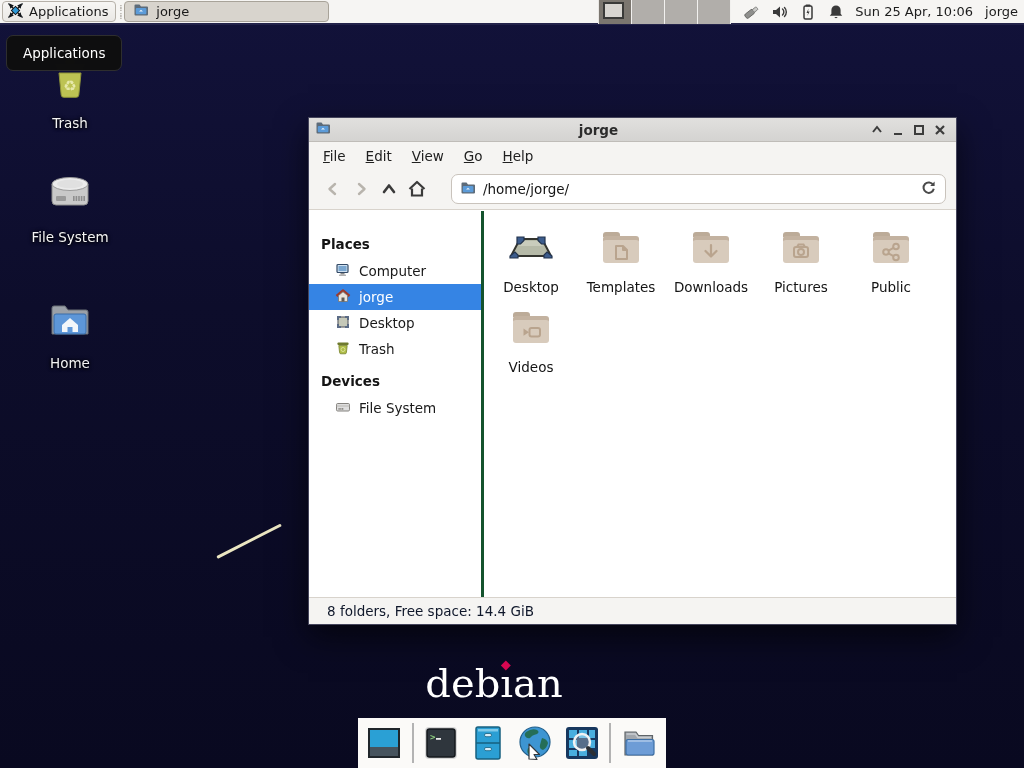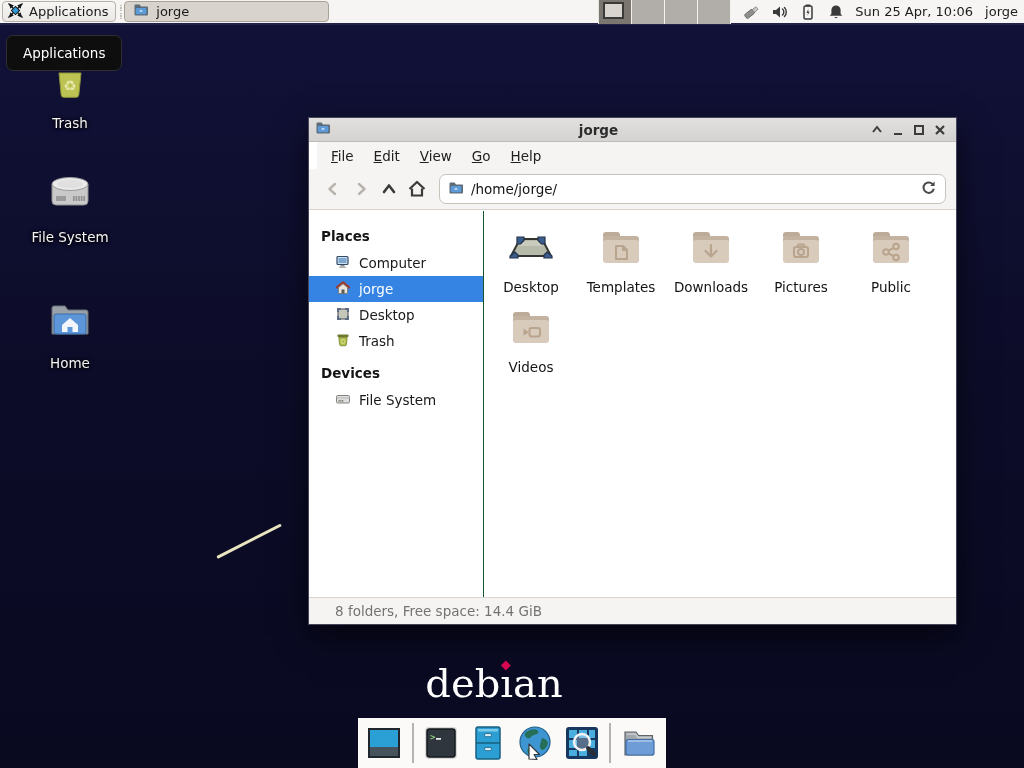--- a/index.html
+++ b/index.html
@@ -43,40 +43,40 @@
   .stray-line { position:absolute; left:217px; top:556px; width:72px; height:3px;
     background:#ebe6c2; border-radius:2px; transform:rotate(-27deg); transform-origin:left center; }
 
   
   .fm-window { position:absolute; left:308px; top:117px; width:649px; height:508px;
     background:#fff; border:1px solid #45455c; box-shadow:0 12px 30px rgba(0,0,0,0.6); }
   .titlebar { height:24px; background:linear-gradient(#e1e0de,#d4d3d1);
     border-bottom:1px solid #bfbcb8; display:flex; align-items:center; padding:0 6px; }
   .titlebar .wtitle { flex:1; text-align:center; font-weight:bold; font-size:13.5px; color:#2c2c2c; }
   .tb-btn { width:21px; height:18px; display:flex; align-items:center; justify-content:center; }
-  .menubar { height:27px; background:#f5f4f2; display:flex; align-items:center; padding-left:4px;margin-left:8px; }
+  .menubar { height:27px; background:#f5f4f2; display:flex; align-items:center; padding-left:4px; }
   .menu-item { display:inline-block; padding:4px 10px; font-size:13.5px; color:#202020; }
   .menu-item::first-letter { text-decoration:underline; }
   .toolbar { height:41px; background:#f5f4f2; border-bottom:1px solid #d8d3cc;
     display:flex; align-items:center; padding:0 10px; }
   .nav-btn { width:28px; height:28px; display:flex; align-items:center; justify-content:center; }
-  .pathbar { flex:1; height:30px; margin-left:8px; background:#fff; border:1px solid #c9c3bc;
+  .pathbar { flex:1; height:30px; margin-left:20px; background:#fff; border:1px solid #c9c3bc;
     border-radius:7px; display:flex; align-items:center; padding:0 8px; }
   .pathbar .path-text { margin-left:7px; font-size:13.5px; color:#141414; flex:1; }
   .fm-body { position:absolute; top:93px; bottom:27px; left:0; right:0; display:flex; }
-  .sidebar { width:175px; background:#fff; border-right:1px solid #14532d; padding-top:12px; }
+  .sidebar { width:175px; background:#fff; border-right:3px solid #14532d; padding-top:20px; }
   .side-header { font-weight:bold; font-size:13.5px; padding:5px 0 6px 12px; color:#141414; }
   .side-item { height:26px; display:flex; align-items:center; gap:8px; padding-left:26px; font-size:13.5px; color:#191919; }
   .side-item.selected { background:#3584e4; color:#fff; }
   .mainview { flex:1; background:#fff; overflow:hidden; }
   .grid { display:flex; flex-wrap:wrap; padding:12px 0 0 2px; width:472px; }
   .gitem { width:90px; display:flex; flex-direction:column; align-items:center; margin-bottom:8px; }
   .gitem .glabel { margin-top:5px; font-size:13.5px; color:#141414; }
   .statusbar { position:absolute; left:0; right:0; bottom:0; height:27px; background:#f5f4f2;
-    border-top:1px solid #d8d3cc; line-height:26px; padding-left:26px; font-size:13.5px; color:#737373; }
+    border-top:1px solid #d8d3cc; line-height:26px; padding-left:18px; font-size:13.5px; color:#0f172a; }
 
   
   .debian-logo { position:absolute; left:494px; top:660px; transform:translateX(-50%);
     font-family:"DejaVu Serif", serif; font-size:40px; color:#fff; letter-spacing:0; }
   .i-wrap { position:relative; display:inline-block; }
   .i-dot { position:absolute; left:50%; top:2px; width:7px; height:7px; margin-left:-4px;
     transform:rotate(45deg); }
 
   
   .dock { position:absolute; left:358px; top:718px; width:308px; height:50px;

